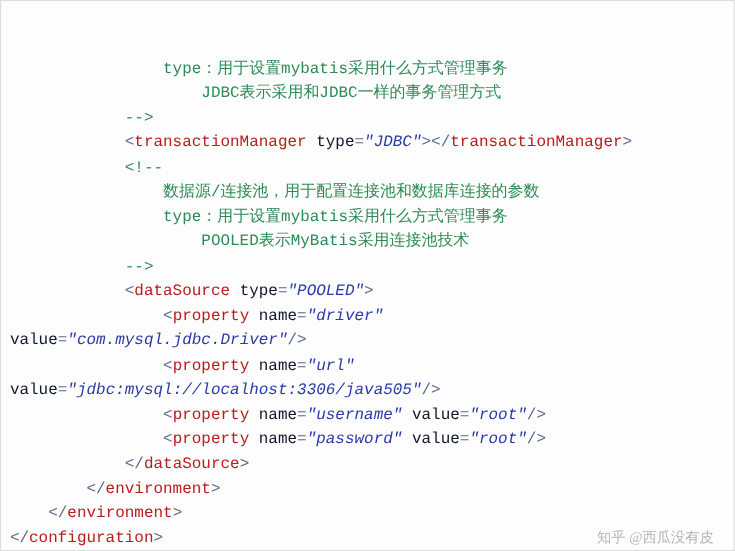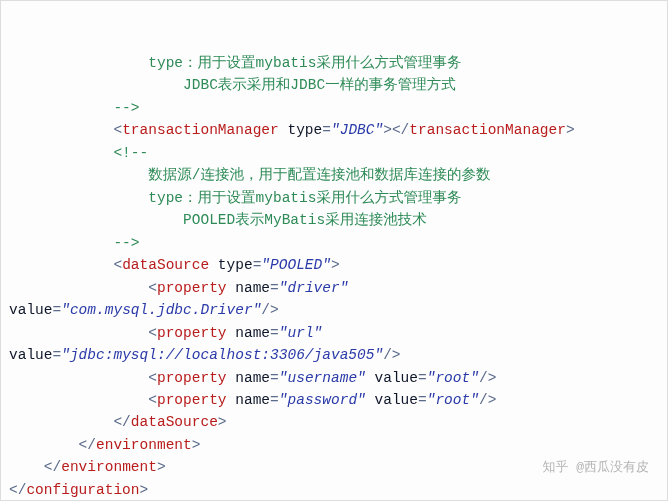--- a/index.html
+++ b/index.html
@@ -19,22 +19,22 @@
     position: relative;
   }
   .cmt { color: #2e8b57; }      
   .tag { color: #b91c1c; }      
   .pun { color: #5a6a8a; }
   .attr { color: #0f172a; }     
   .val  { color: #2a3aa8; font-style: italic; }  
   .watermark {
     position: absolute;
     right: 18px;
-    bottom: 22px;
-    font-family: Liberation Mono, monospace;
+    bottom: 1px;
+    font-family: Liberation Serif, serif;
     font-size: 13px;
     color: rgba(120,120,120,0.55);
     font-style: normal;
     white-space: nowrap;
   }
 </style>
 </head>
 <body>
 
 <div><span class="cmt">                type：用于设置mybatis采用什么方式管理事务</span>

